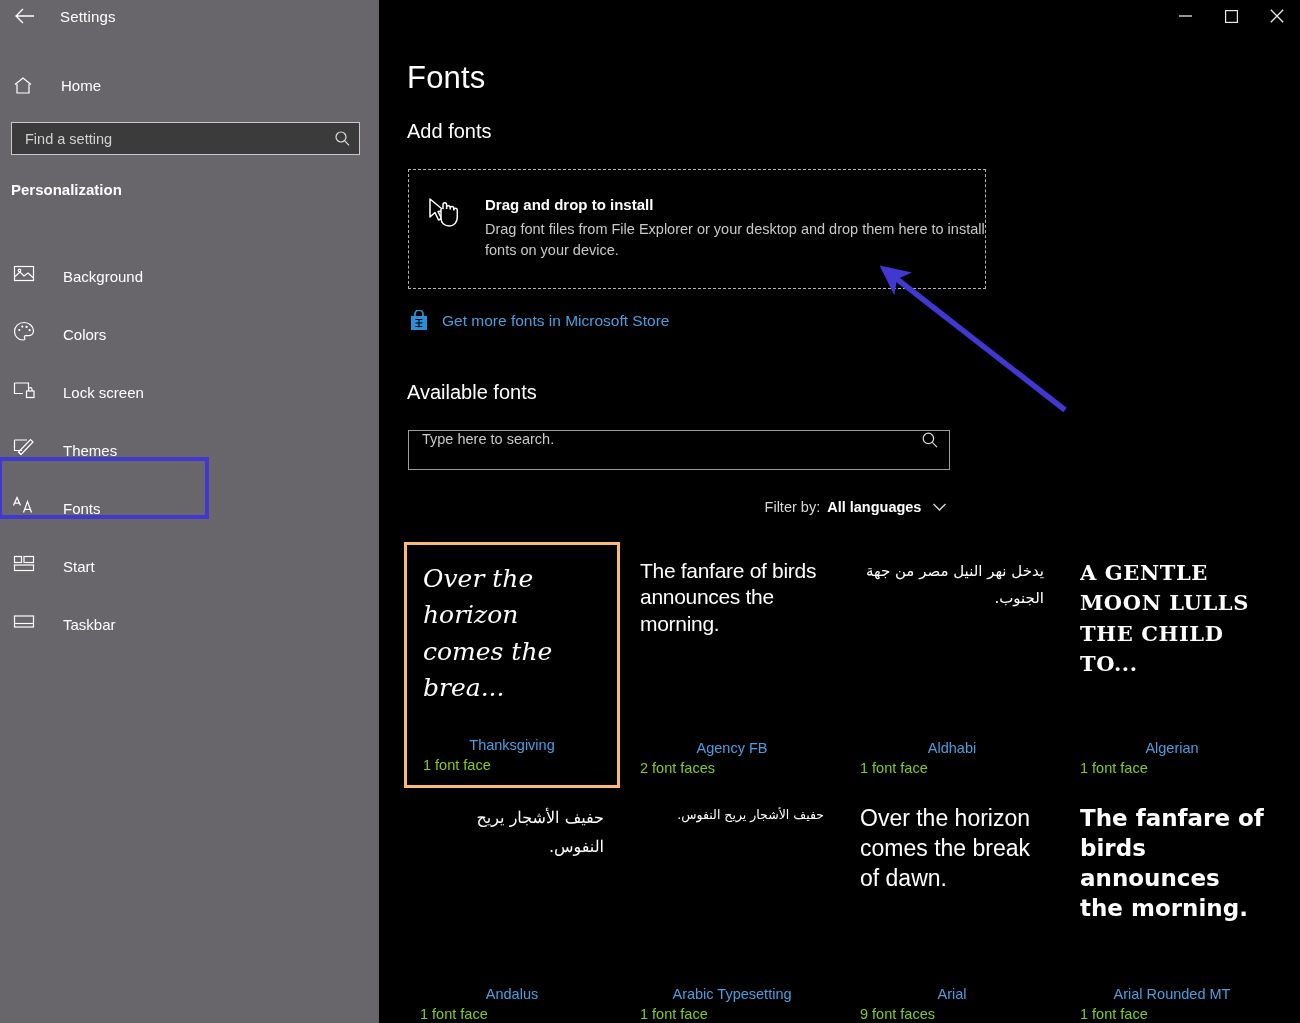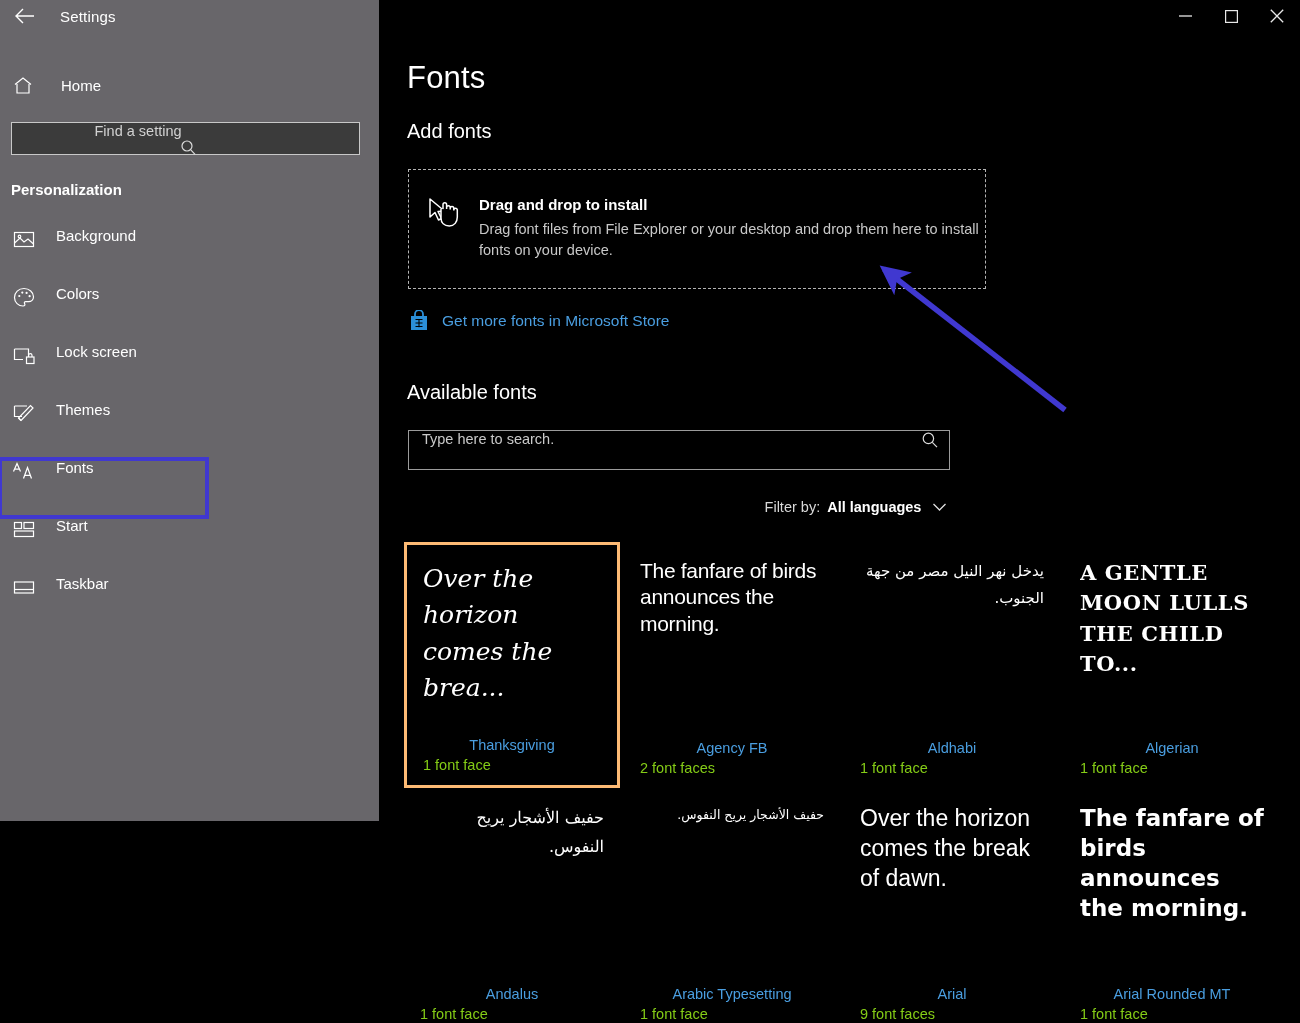--- a/index.html
+++ b/index.html
@@ -36,21 +36,21 @@
     justify-content: center;
     color: #e8e8e8;
     background: transparent;
     border: none;
   }
   .win-btn svg { display: block; }
 
   
   .sidebar {
     width: 379px;
-    height: 821px;
+    height: 1023px;
     background: #68666a;
     flex: 0 0 379px;
     position: relative;
     padding-top: 0;
   }
 
   .sb-top {
     height: 32px;
     display: flex;
     align-items: center;
@@ -83,21 +83,20 @@
   .sb-home .lbl { font-size: 15px; color: #ffffff; }
 
   .search-wrap {
     margin: 17px 19px 0 11px;
     height: 33px;
     background: #3b3b3b;
     border: 1px solid #c8c8c8;
     display: flex;
     align-items: center;
     padding: 0 8px 0 13px;
-    flex-direction: column;
   }
   .search-wrap input {
     flex: 1;
     background: transparent;
     border: none;
     outline: none;
     color: #d4d4d4;
     font-size: 14.5px;
     font-family: "Liberation Sans", sans-serif;
   }
@@ -108,22 +107,22 @@
     margin: 26px 0 0 11px;
     font-size: 15px;
     font-weight: bold;
     color: #ffffff;
   }
 
   .nav-list { margin-top: 29px; }
 
   .nav-item {
     display: flex;
-    align-items: flex-start;
-    gap: 20px;
+    align-items: flex-end;
+    gap: 27px;
     height: 58px;
     padding-left: 12px;
     position: relative;
   }
   .nav-item .ico {
     width: 24px; height: 24px;
     display: flex; align-items: center; justify-content: center;
     color: #ffffff;
     flex: 0 0 24px;
   }
@@ -160,21 +159,21 @@
   }
 
   .dropzone {
     margin: 26px 0 0 29px;
     width: 578px;
     height: 120px;
     border: 1px dashed #b4b4b4;
     display: flex;
     align-items: flex-start;
     padding: 24px 0 0 18px;
-    gap: 14px;
+    gap: 20px;
   }
   .dropzone .cursor-ico { width: 38px; height: 36px; flex: 0 0 38px; color:#fff; margin-top:2px; }
   .dz-text { padding-top: 2px; }
   .dz-title {
     font-size: 15px;
     color: #ffffff;
     font-weight: bold;
     margin-bottom: 6px;
   }
   .dz-desc {

